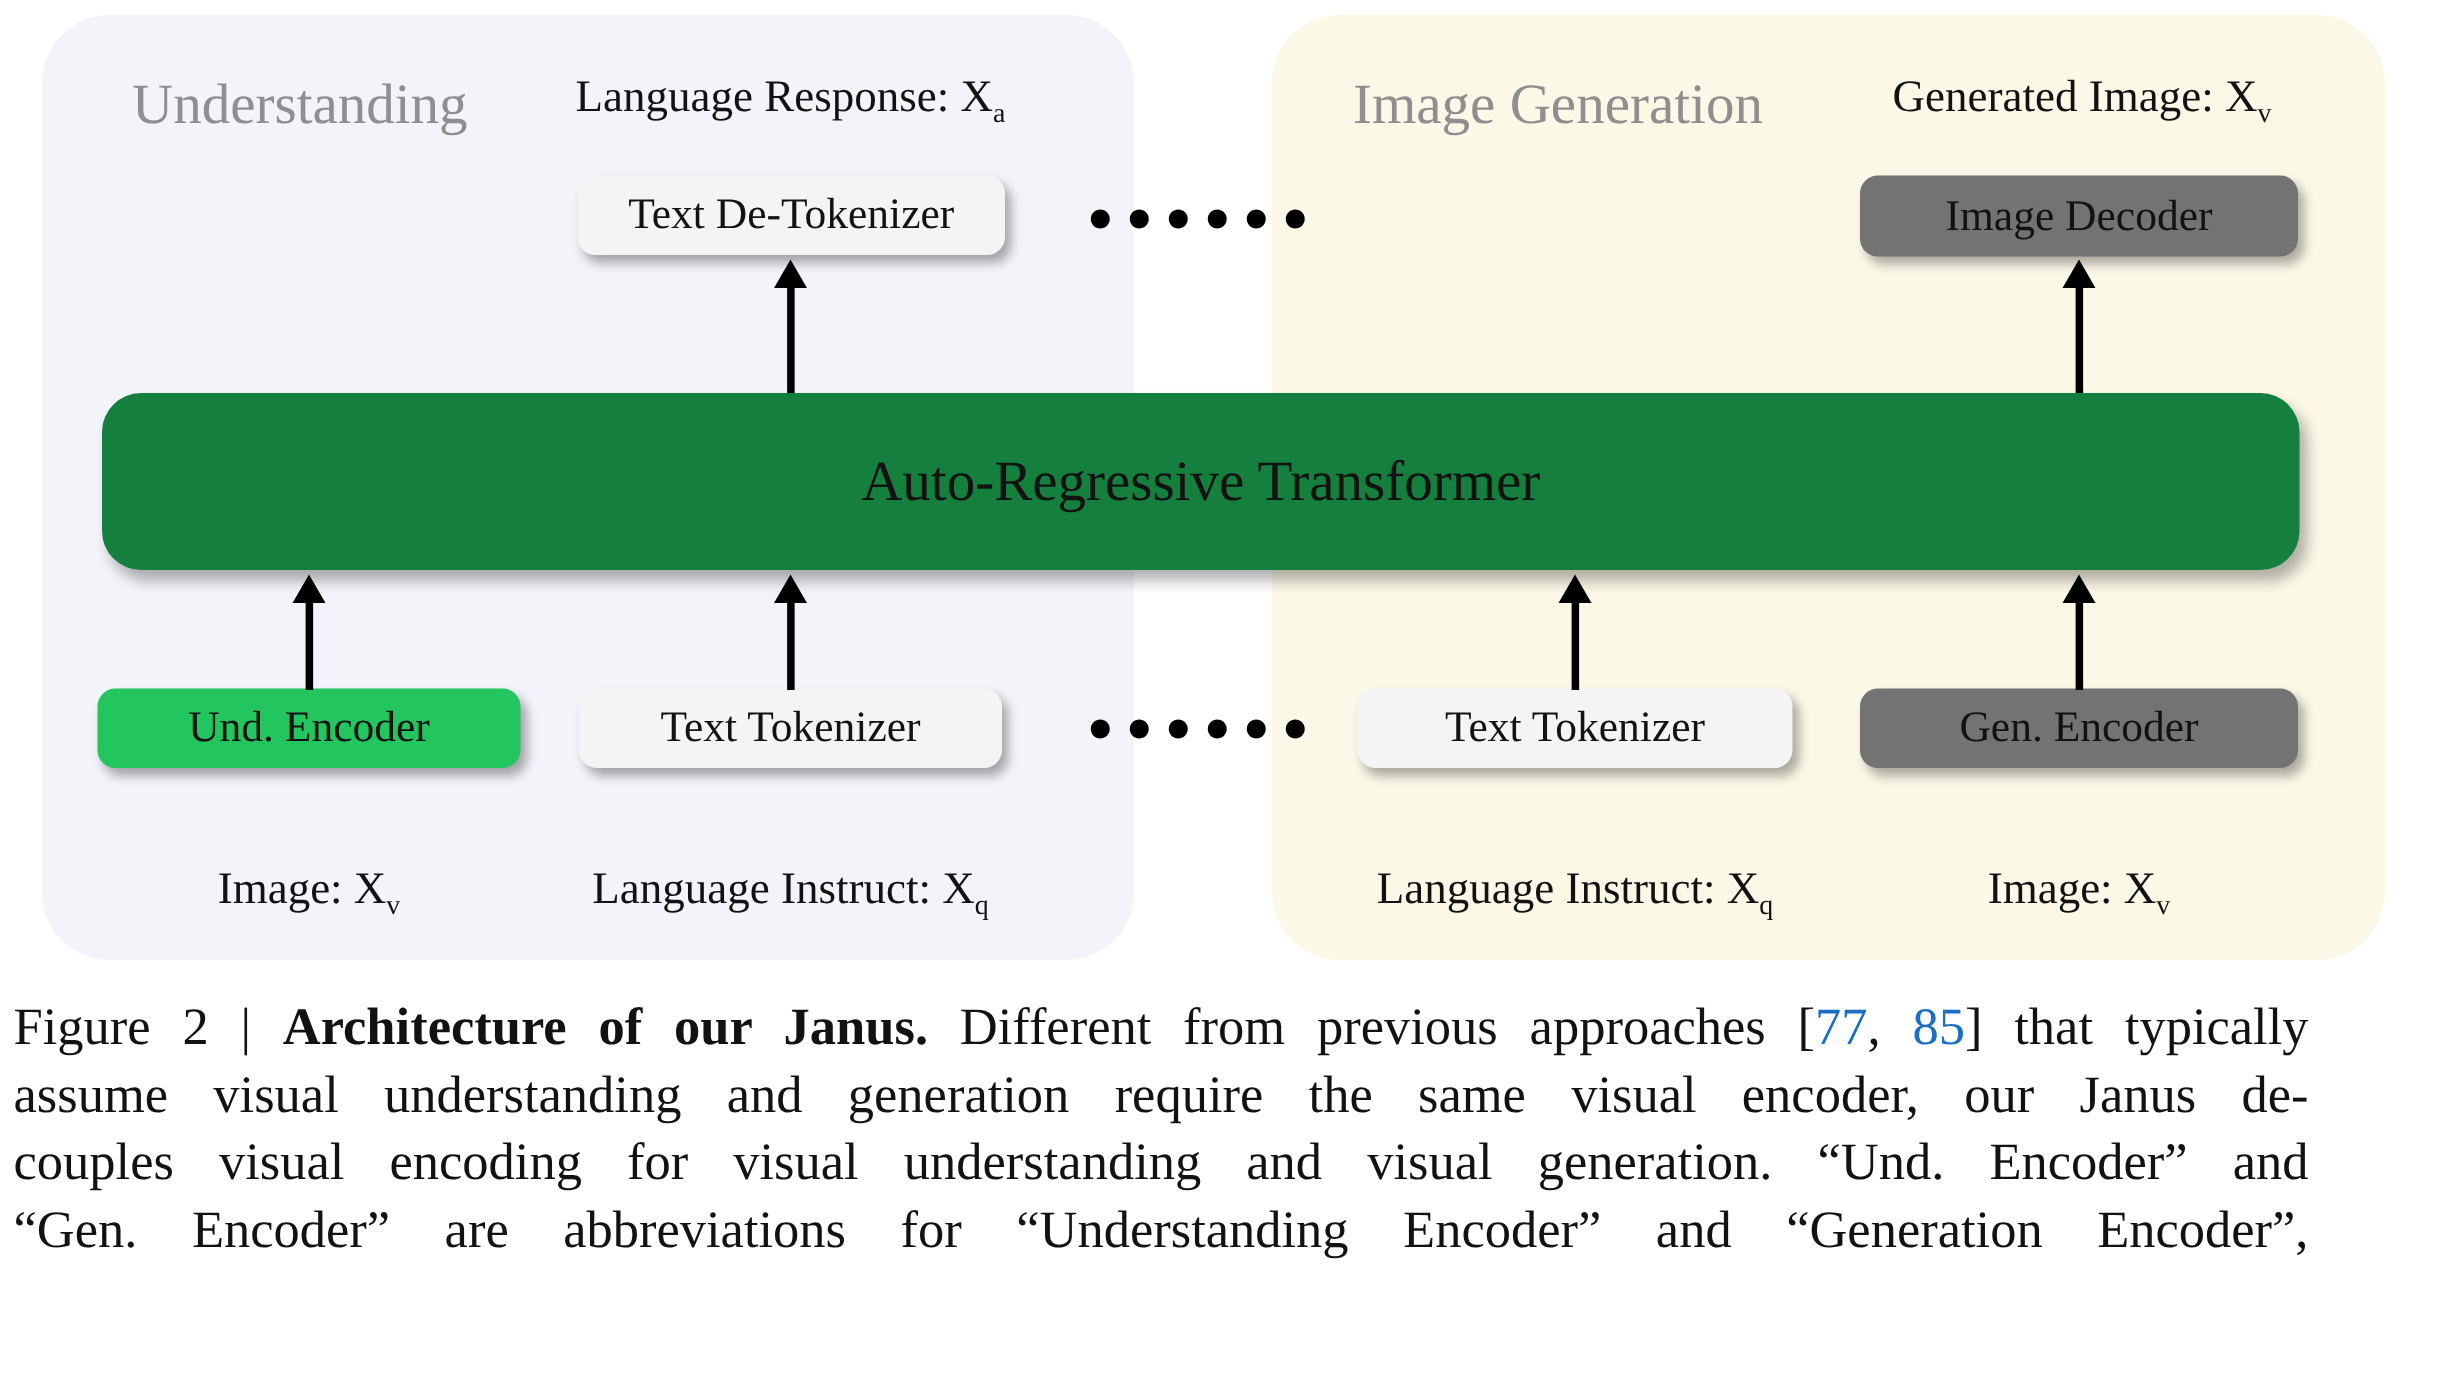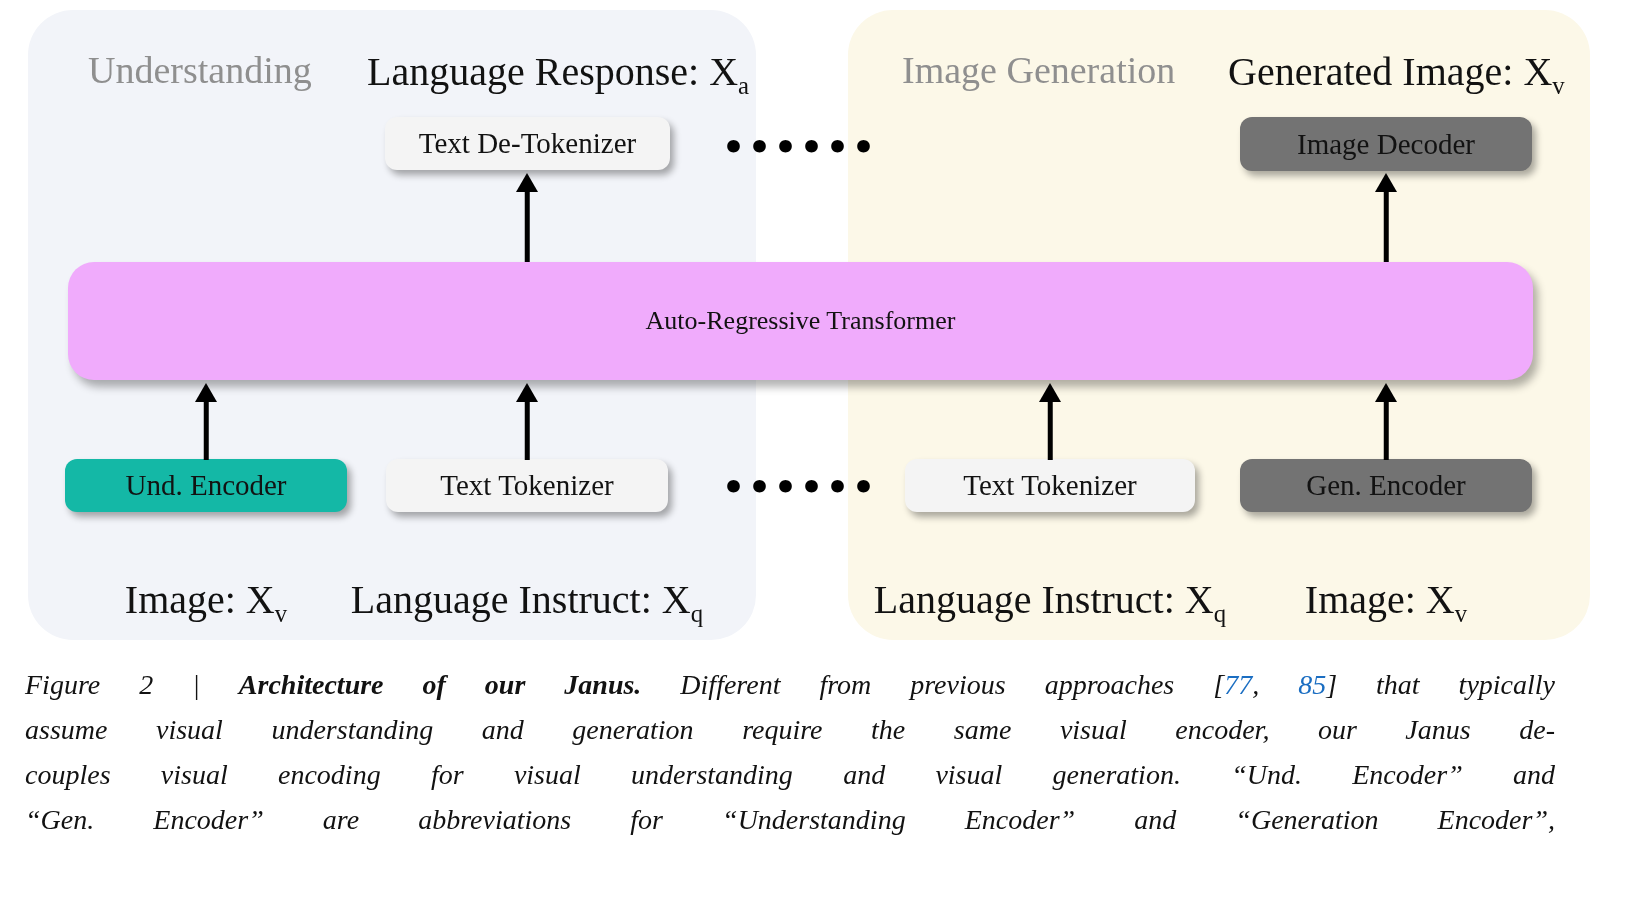--- a/index.html
+++ b/index.html
@@ -11,40 +11,40 @@
 
   .panel { position:absolute; top:10px; border-radius:45px; }
   .panel-left  { left:28px;  width:728px; height:630px; background:#f2f4f9; }
   .panel-right { left:848px; width:742px; height:630px; background:#fcf8e8; }
 
   .hdr { position:absolute; top:48px; font-size:38px; color:#8f8f8f; white-space:nowrap; }
   .hdr-left  { left:88px; }
   .hdr-right { left:902px; }
 
   .iolabel {
-    position:absolute; font-size:40px; color:#121212; text-align:center;
+    position:absolute; font-size:30px; color:#121212; text-align:center;
     white-space:nowrap;
   }
   sub { font-size:0.62em; line-height:0; }
 
   .box {
     position:absolute; display:flex; align-items:center; justify-content:center;
     font-size:29px; border-radius:12px; white-space:nowrap; z-index:3;
     box-shadow:4px 5px 7px rgba(0,0,0,0.33);
   }
   .box-gray   { background:#f4f4f4;font-family:Liberation Serif, serif; }
-  .box-blue   { background:#14b8a6; }
+  .box-blue   { background:#22c55e; }
   .box-yellow { background:#737373; }
 
   .transformer {
     position:absolute; left:68px; top:262px; width:1465px; height:118px;
-    background:#f0abfc; border-radius:26px; z-index:2;
+    background:#15803d; border-radius:26px; z-index:2;
     box-shadow:5px 7px 9px rgba(0,0,0,0.30);
     display:flex; align-items:center; justify-content:center;
-    font-size:26px; color:#121212; white-space:nowrap;
+    font-size:38px; color:#121212; white-space:nowrap;
   }
 
   .arrow { position:absolute; width:24px; z-index:4; }
   .arrow-shaft {
     position:absolute; left:50%; transform:translateX(-50%);
     top:13px; bottom:0; width:4.5px; background:#000;
   }
   .arrow-head {
     position:absolute; top:0; left:50%; transform:translateX(-50%);
     width:0; height:0;
@@ -61,22 +61,22 @@
   .dots {
     position:absolute; left:800px; transform:translateX(-50%);
     font-family:"DejaVu Sans", sans-serif; font-weight:bold;
     font-size:36px; line-height:40px; letter-spacing:3px; color:#000;
     white-space:nowrap;
   }
   .dots-top    { top:128px; }
   .dots-bottom { top:468px; }
 
   .caption {
-    margin:14px 14px 0 25px; width:1530px;
-    font-size:28px; line-height:45px; color:#121212;font-style:italic;
+    margin:14px 14px 0 9px; width:1530px;
+    font-size:35px; line-height:45px; color:#121212;
   }
   .cap-line { text-align:justify; }
   .cap-line.just { text-align-last:justify; }
   .seg-bold { font-weight:bold; }
   .seg-cite { color:#1b6ec2; }
 </style>
 </head>
 <body>
 
 <div class="figure">

